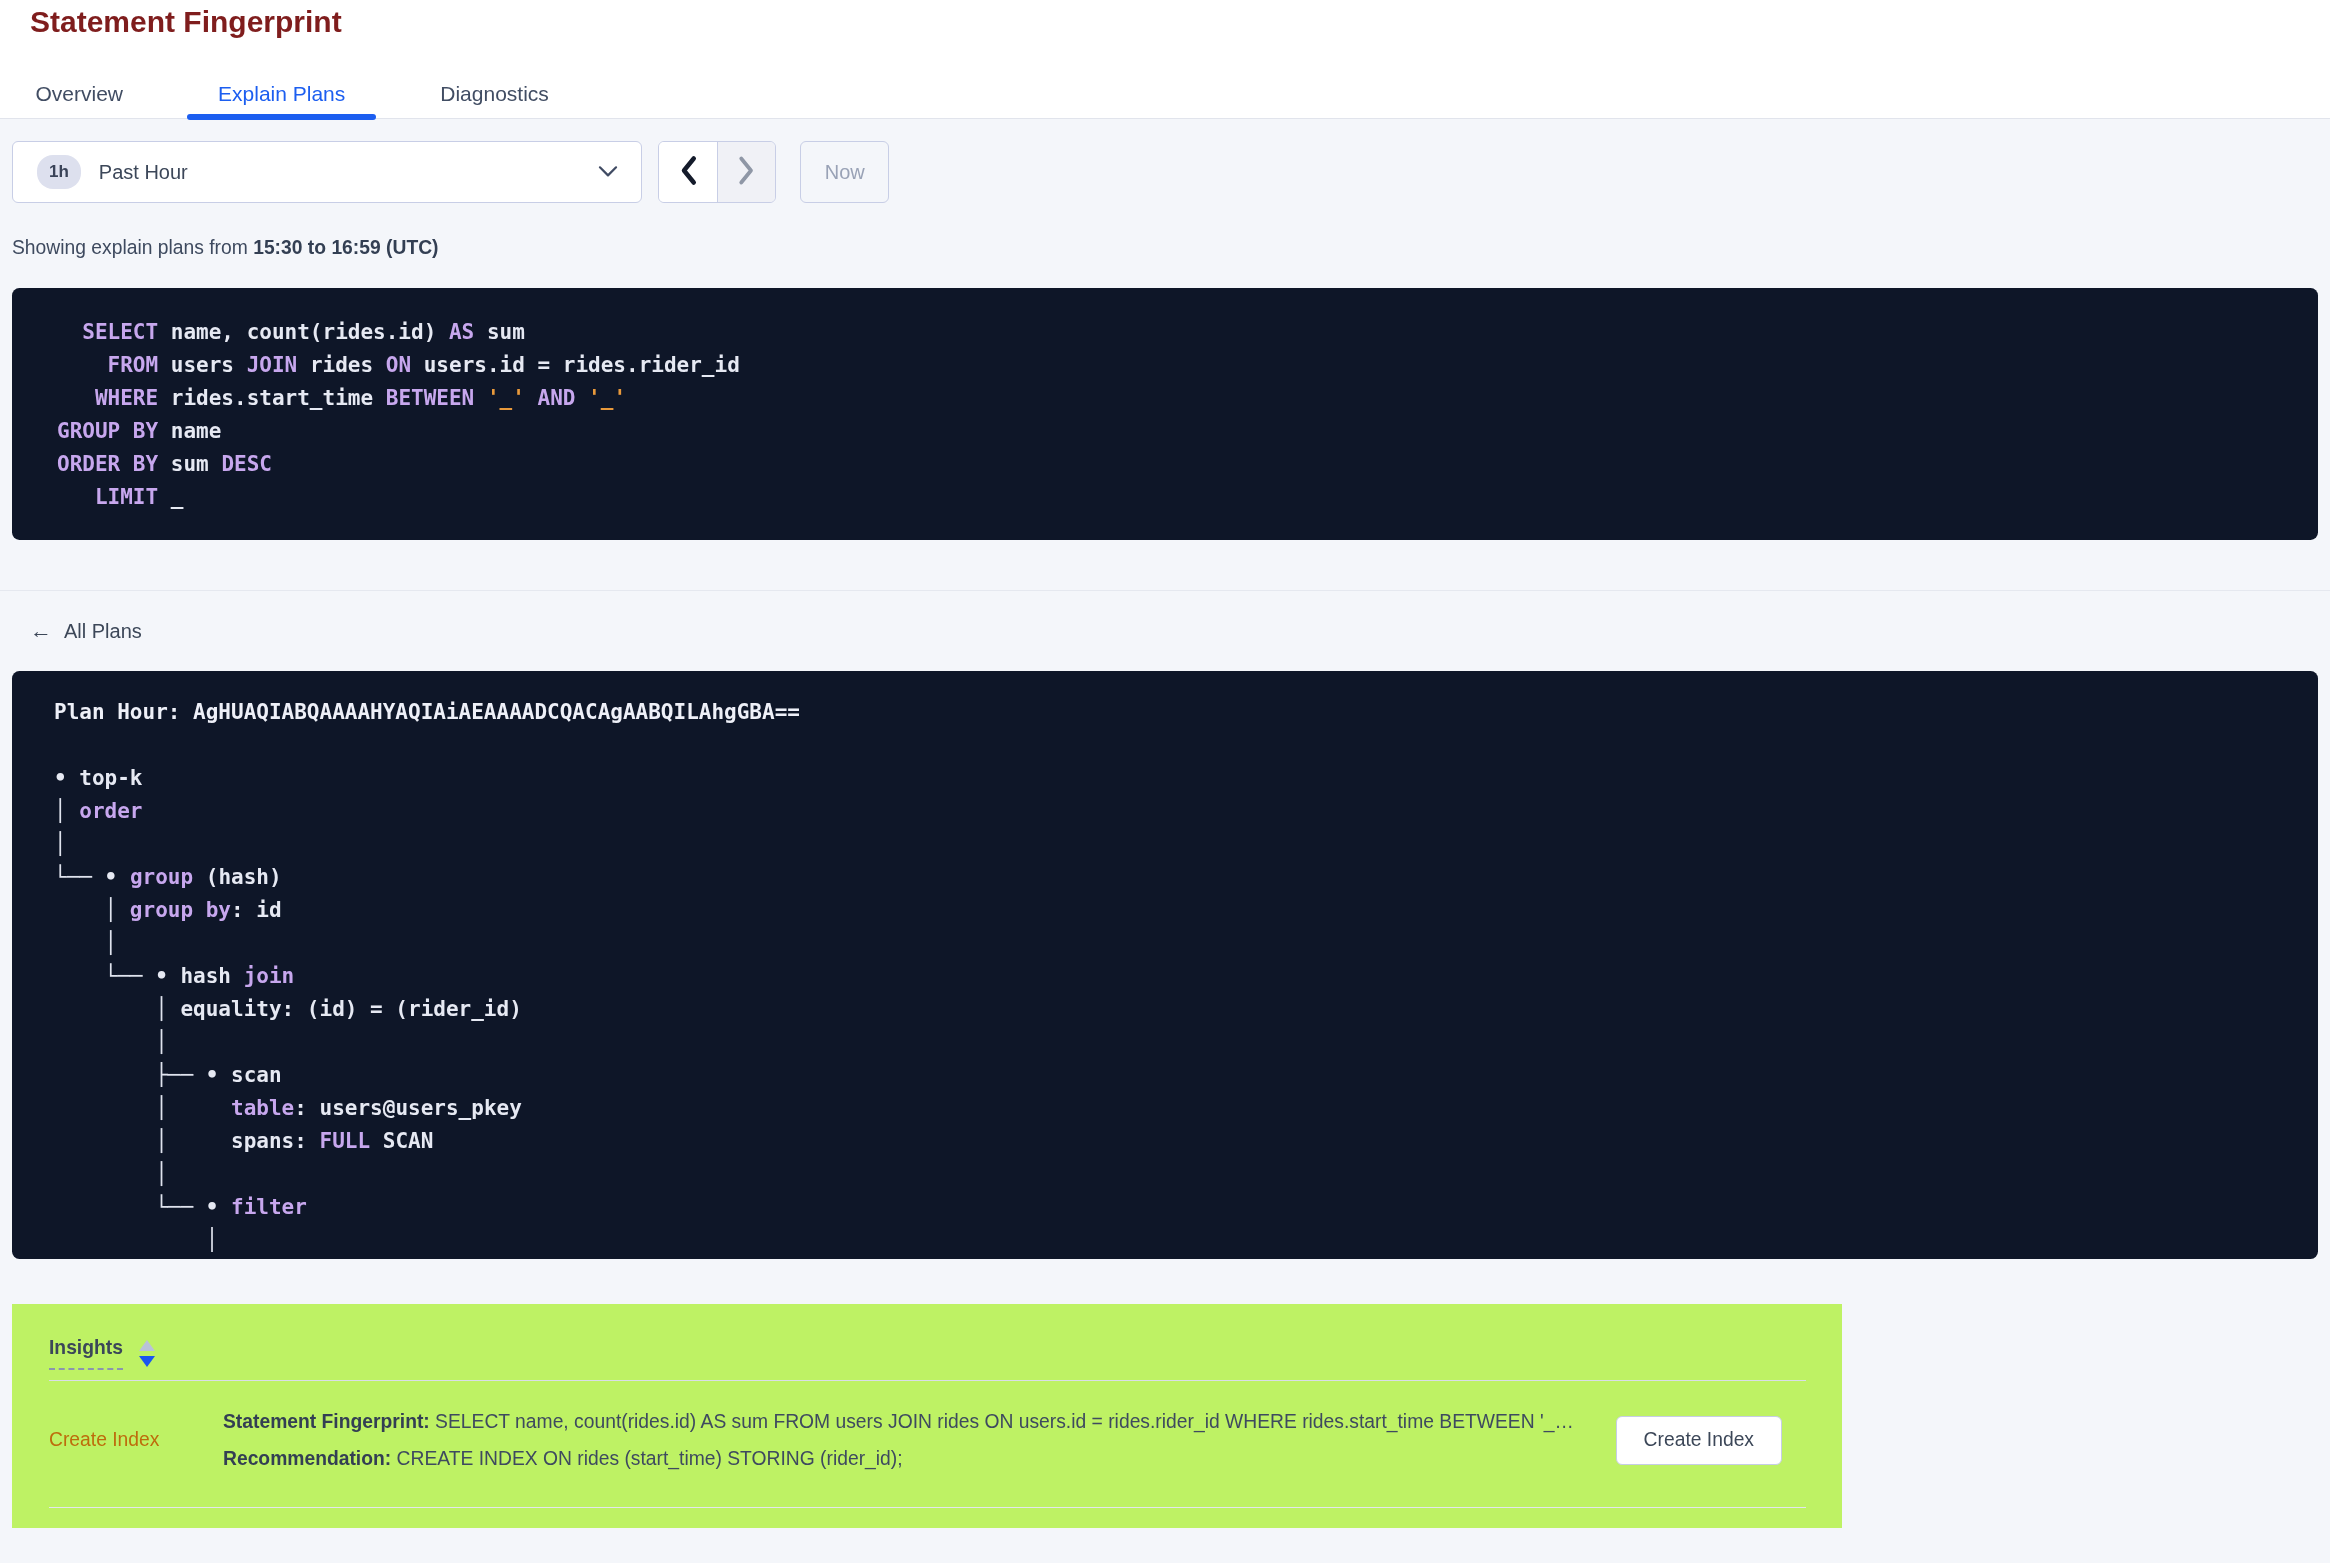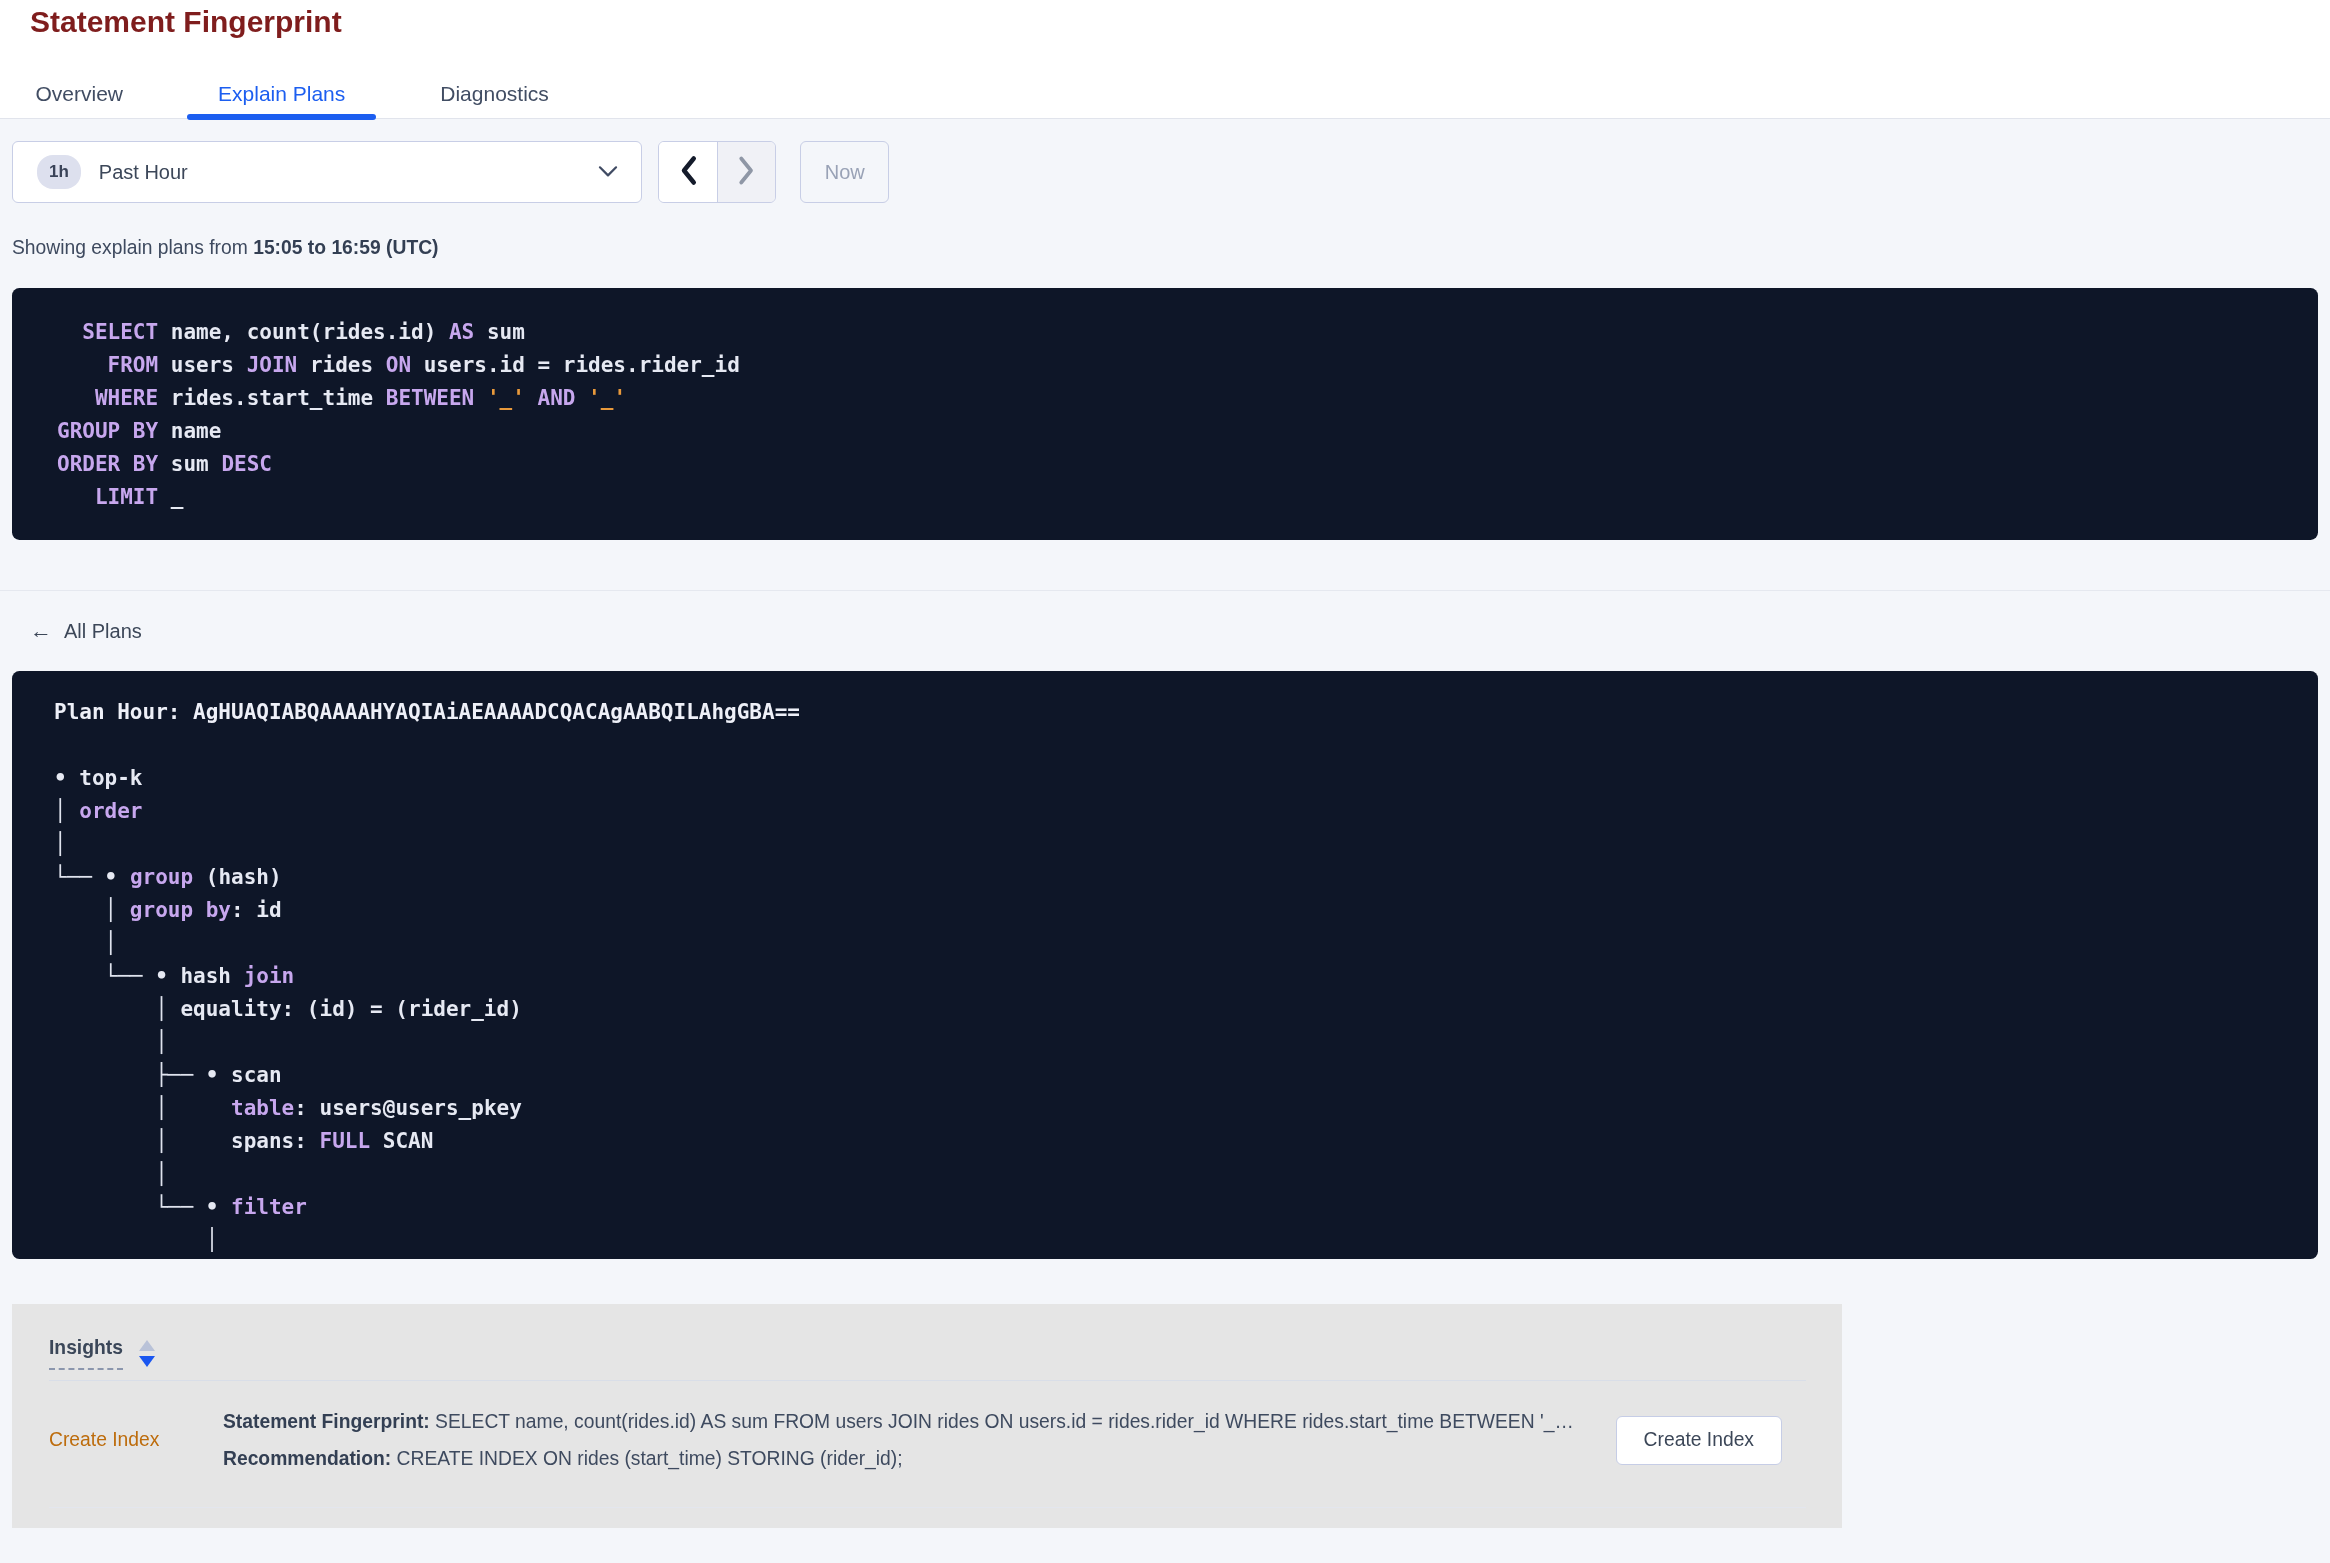--- a/index.html
+++ b/index.html
@@ -53,21 +53,21 @@
   .tok-lit { color:#e8993b; }
 
   .section-divider { border:none; border-top:1.5px solid #e5e8ef; margin-top:50px; }
 
   
   .back-link { margin:27px 0 0 30px; display:inline-flex; align-items:center;
     gap:12px; font-size:20px; color:#3c4758; cursor:pointer; }
   .back-arrow { font-size:22px; color:#3c4758; }
 
   
-  .card { margin:45px 12px 0 12px; width:1830px; background:#e5e5e5;
+  .card { margin:45px 12px 0 12px; width:1830px; background:#bef264;
     padding:33px 36px 19.3px 37px; }
   .thead { display:flex; align-items:flex-start; border-bottom:1.5px solid #d9dee8;
     padding-bottom:10.4px; }
   .th-label { font-size:19.3px; font-weight:700; color:#3b4759;
     border-bottom:2.2px dashed #8b96ad; padding-bottom:9px; cursor:pointer; }
   .col-insights { width:174px; display:flex; gap:16.3px; }
   .col-details { width:1380px; display:flex; justify-content:space-between; }
   .sorter { display:flex; flex-direction:column; gap:5.2px; margin-top:3px; cursor:pointer; }
   .tri-up { width:0; height:0; border-left:8.2px solid transparent;
     border-right:8.2px solid transparent; border-bottom:11px solid #b9c2d8; }
@@ -122,21 +122,21 @@
         <svg width="21" height="33" viewBox="0 0 28 44">
             <polyline points="7,6 20,22 7,38" fill="none" stroke="#8f97a6" stroke-width="5" stroke-linecap="round" stroke-linejoin="round"></polyline>
           </svg>
       </span>
     </div>
   </div>
   <div class="now-btn">Now</div>
 </div>
 
 <div class="status-line">
-  <span>Showing explain plans from </span><b>15:05 to 16:59 (UTC)</b>
+  <span>Showing explain plans from </span><b>15:30 to 16:59 (UTC)</b>
 </div>
 
 <div class="code-block sql-block">
   <pre><span class="tok-w">  </span><span class="tok-kw">SELECT</span><span class="tok-w"> name, count(rides.id) </span><span class="tok-kw">AS</span><span class="tok-w"> sum</span>
 <span class="tok-w">    </span><span class="tok-kw">FROM</span><span class="tok-w"> users </span><span class="tok-kw">JOIN</span><span class="tok-w"> rides </span><span class="tok-kw">ON</span><span class="tok-w"> users.id = rides.rider_id</span>
 <span class="tok-w">   </span><span class="tok-kw">WHERE</span><span class="tok-w"> rides.start_time </span><span class="tok-kw">BETWEEN</span><span class="tok-w"> </span><span class="tok-lit">'_'</span><span class="tok-w"> </span><span class="tok-kw">AND</span><span class="tok-w"> </span><span class="tok-lit">'_'</span>
 <span class="tok-kw">GROUP BY</span><span class="tok-w"> name</span>
 <span class="tok-kw">ORDER BY</span><span class="tok-w"> sum </span><span class="tok-kw">DESC</span>
 <span class="tok-w">   </span><span class="tok-kw">LIMIT</span><span class="tok-w"> _</span></pre>
 </div>

